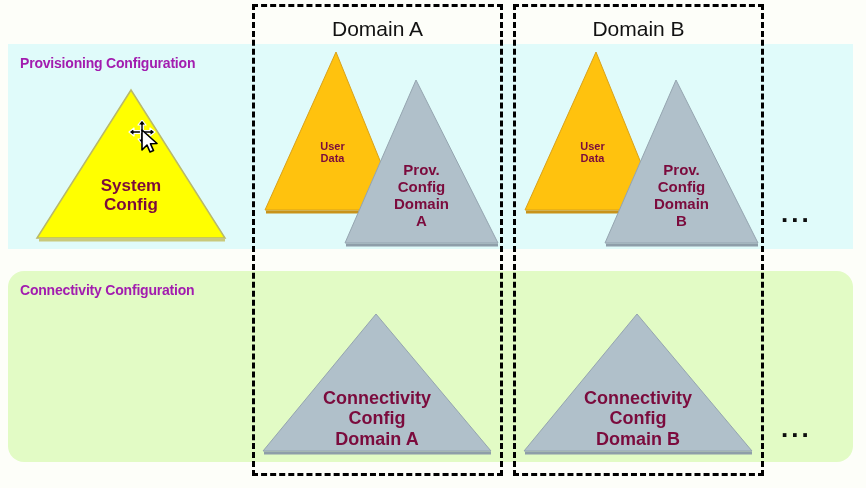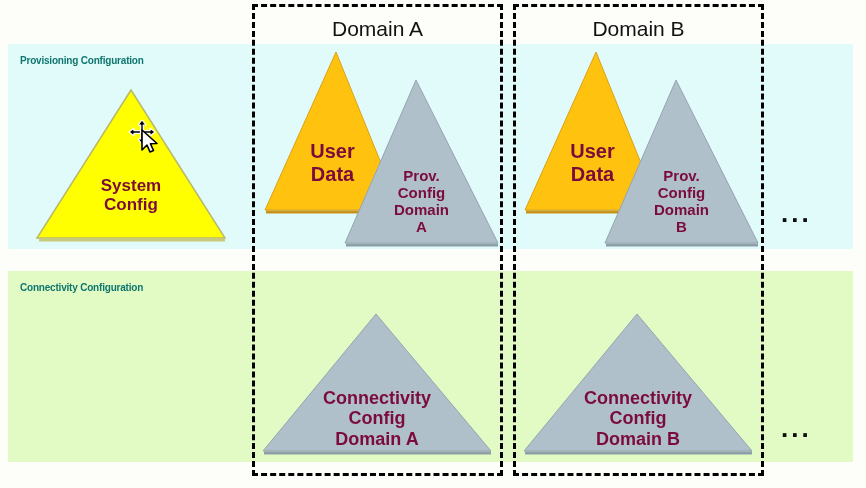--- a/index.html
+++ b/index.html
@@ -24,28 +24,29 @@
   }
   .band-prov {
     top: 44px;
     height: 205px;
     background: #e0fbfa;
   }
   .band-conn {
     top: 271px;
     height: 191px;
     background: #e2fbc5;
+    border-radius: 16px;
   }
   .band-label {
     position: absolute;
     left: 12px;
     top: 11px;
-    font-size: 10px;
+    font-size: 14px;
     font-weight: bold;
-    color: #0f766e;
+    color: #a21caf;
     letter-spacing: -0.2px;
     white-space: nowrap;
   }
 
   
   .domain-box {
     position: absolute;
     top: 4px;
     height: 472px;
     border: 3px dashed #000000;
@@ -84,24 +85,24 @@
     line-height: 1.13;
     white-space: pre-line;
     pointer-events: none;
   }
 
   
   .sys-wrap { left: 36px; top: 88px; }
   .sys-label { top: 88px; font-size: 17px; }
 
   
-  .ud-label { top: 90px; font-size: 20px; }
-
-  
-  .pc-label { top: 90px; font-size: 15px; }
+  .ud-label { top: 90px; font-size: 11px; }
+
+  
+  .pc-label { top: 84px; font-size: 15px; }
 
   
   .cc-label { top: 76px; font-size: 18px; }
 
   
   .ellipsis {
     position: absolute;
     font-size: 26px;
     font-weight: bold;
     letter-spacing: 3px;

